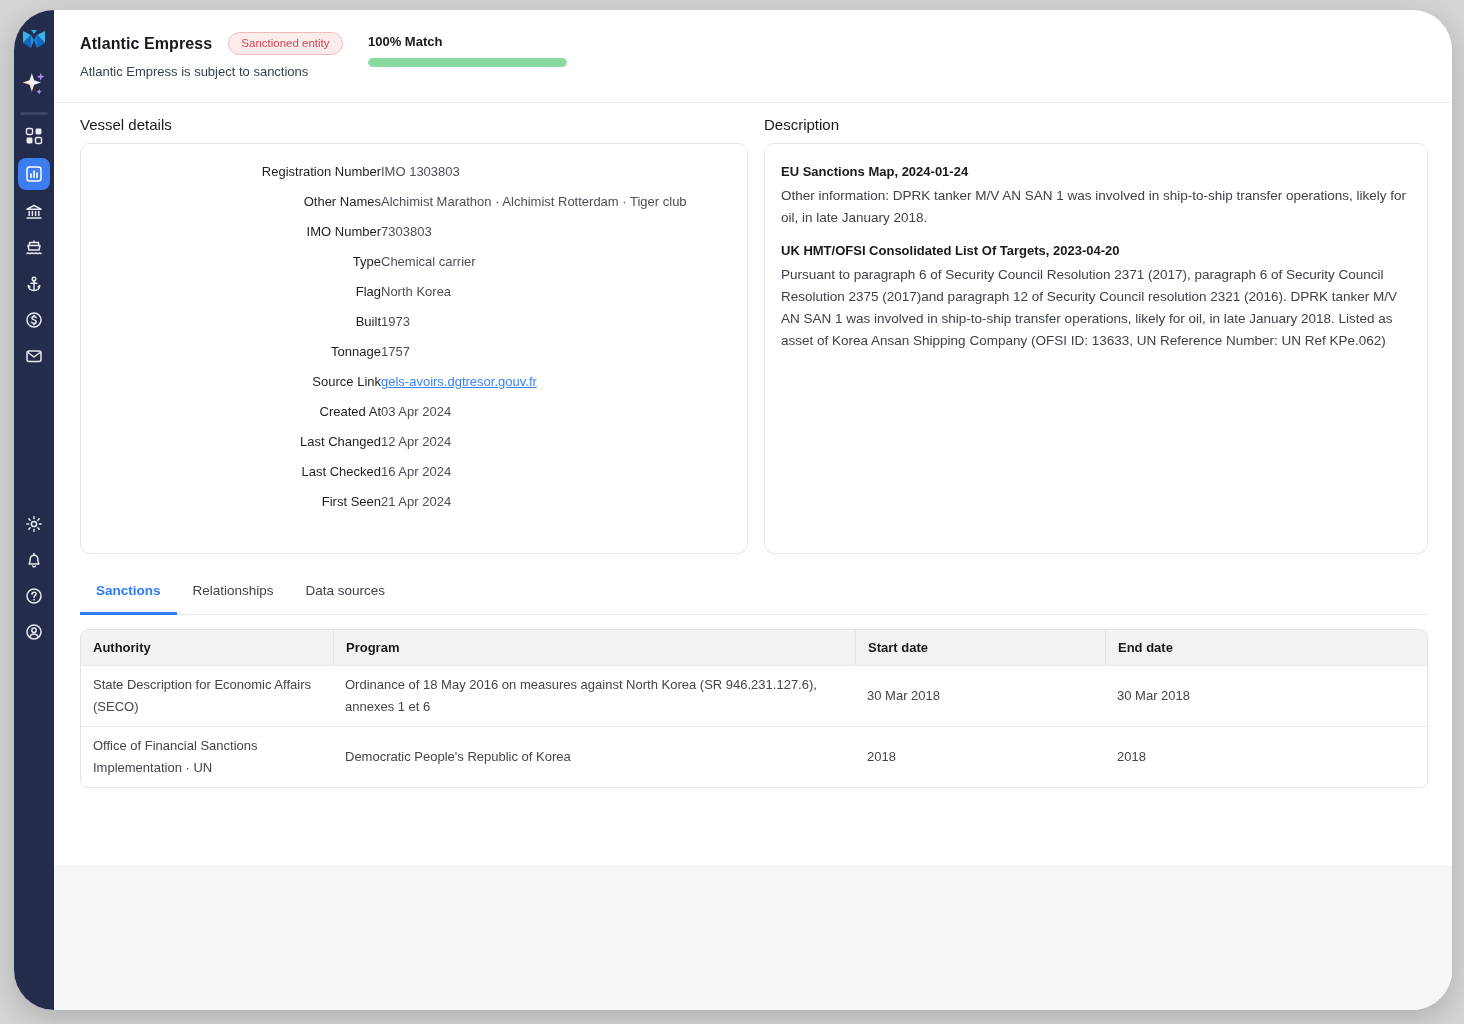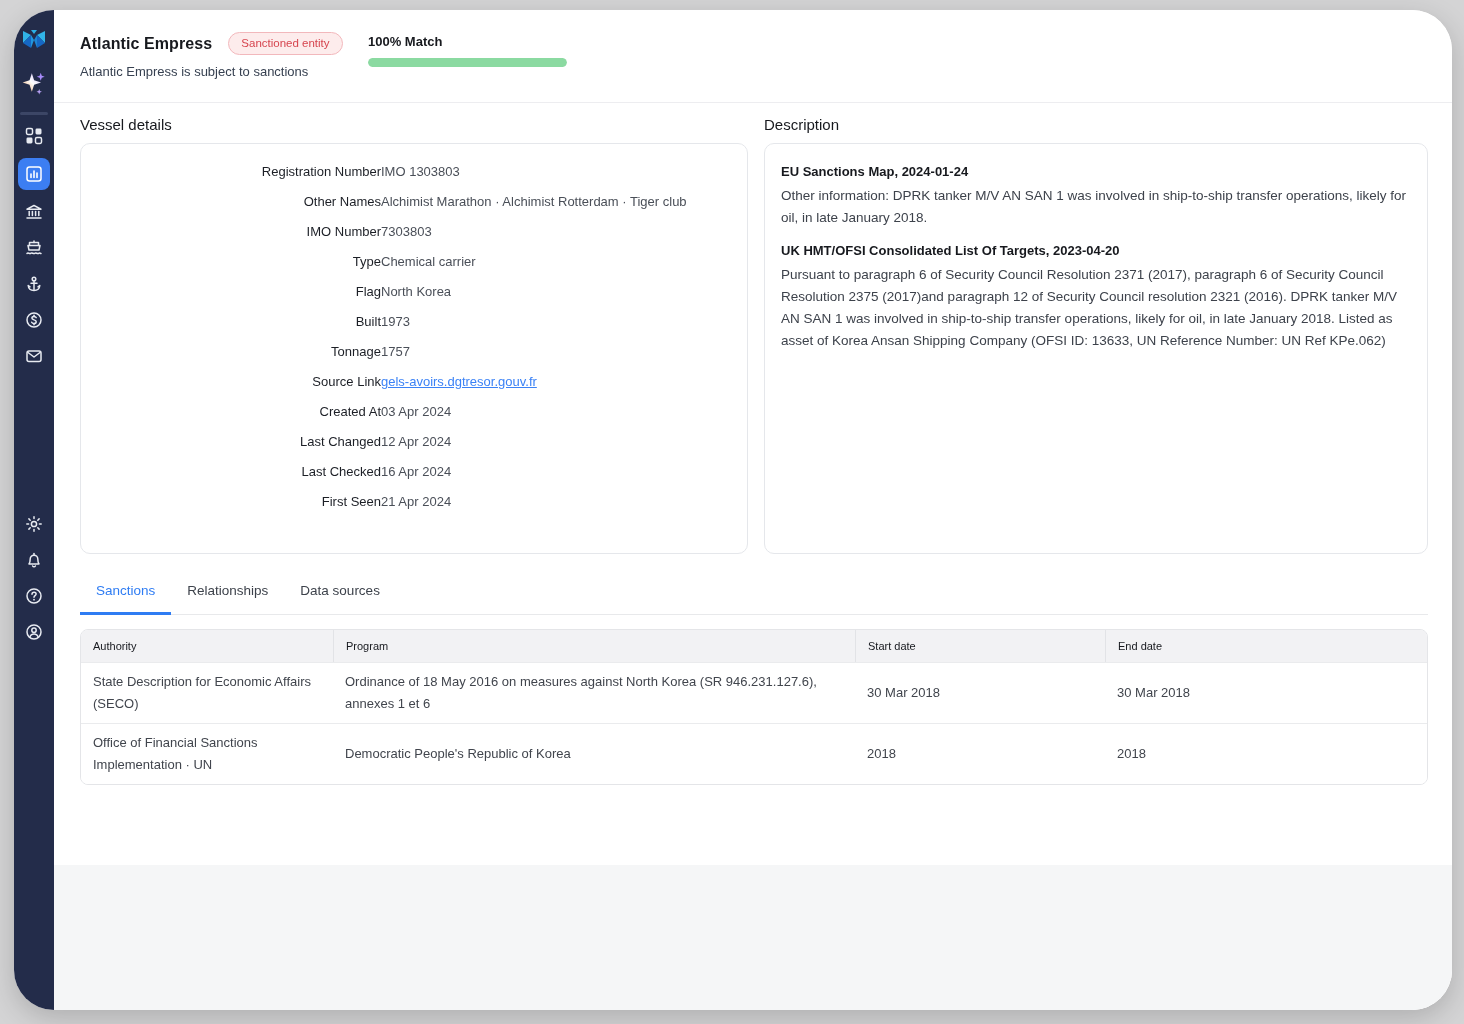--- a/index.html
+++ b/index.html
@@ -54,25 +54,25 @@
   .vrow { display:flex; align-items:center; height:30px; font-size:13px;text-align:right; }
   .vlabel { width:284px; flex:0 0 284px; color:#1c1f26; }
   .vvalue { color:#4a4f58; white-space:nowrap; }
   a.link { color:#3b82f6; text-decoration:underline; cursor:pointer; }
   .dcard { padding:6px 18px 14px 16px; }
   .d-title { font-size:13px; font-weight:700; color:#17191e; margin-top:14px; margin-bottom:4px; }
   .d-body { font-size:13.5px; color:#3d424b; line-height:22px; margin-top:6px; }
   
   .tabs { margin-top:24px; display:flex; border-bottom:1px solid #e8e9eb; }
   .tab { padding:5px 16px 14px; font-size:13.5px; color:#3d424b; cursor:pointer; border-bottom:3px solid transparent; margin-bottom:-1px; }
-  .tab.active { color:#2e7cf3; font-weight:400; border-bottom-color:#2e7cf3; }
+  .tab.active { color:#2e7cf3; font-weight:700; border-bottom-color:#2e7cf3; }
   
   .table { margin-top:14px; border:1px solid #e4e5e8; border-radius:8px; overflow:hidden;
     display:grid; grid-template-columns:252px 522px 250px 1fr; }
-  .th { background:#f2f2f4; padding:10px 12px; font-size:11px; font-weight:400; color:#17191e; }
+  .th { background:#f2f2f4; padding:10px 12px; font-size:13px; font-weight:700; color:#17191e; }
   .th + .th { border-left:1px solid #e2e3e6; }
   .trow { display:contents; cursor:pointer; }
   .td { padding:8px 12px; font-size:13px; color:#41454d; line-height:22px; border-top:1px solid #eaebed;
     display:flex; align-items:center; background:#fff; }
   .td span { display:block; }
   
   .footer-area { flex:1; background:#f5f6f7; }
   .icon-stroke { stroke:#e7eaf1; fill:none; stroke-width:1.5; stroke-linecap:round; stroke-linejoin:round; }
   .icon-fill { fill:#e7eaf1; }
 </style>

